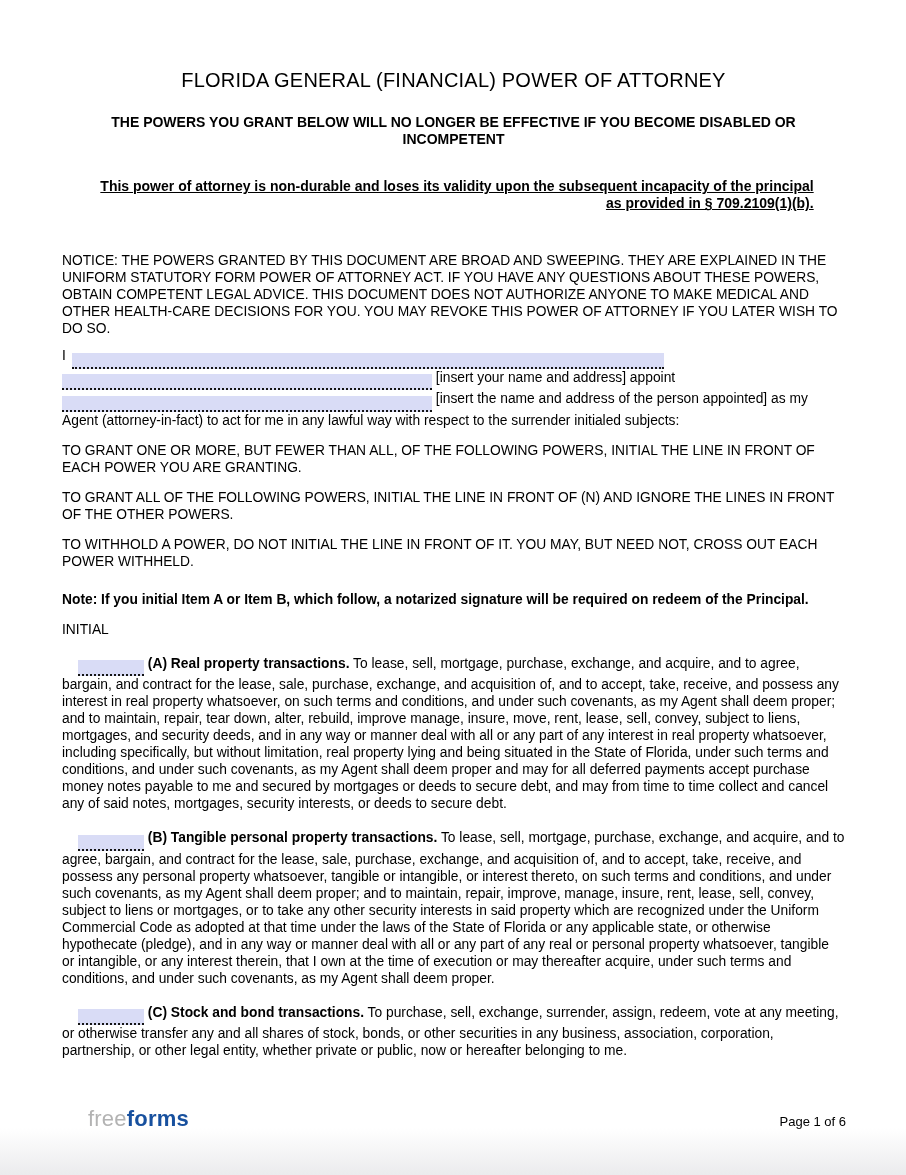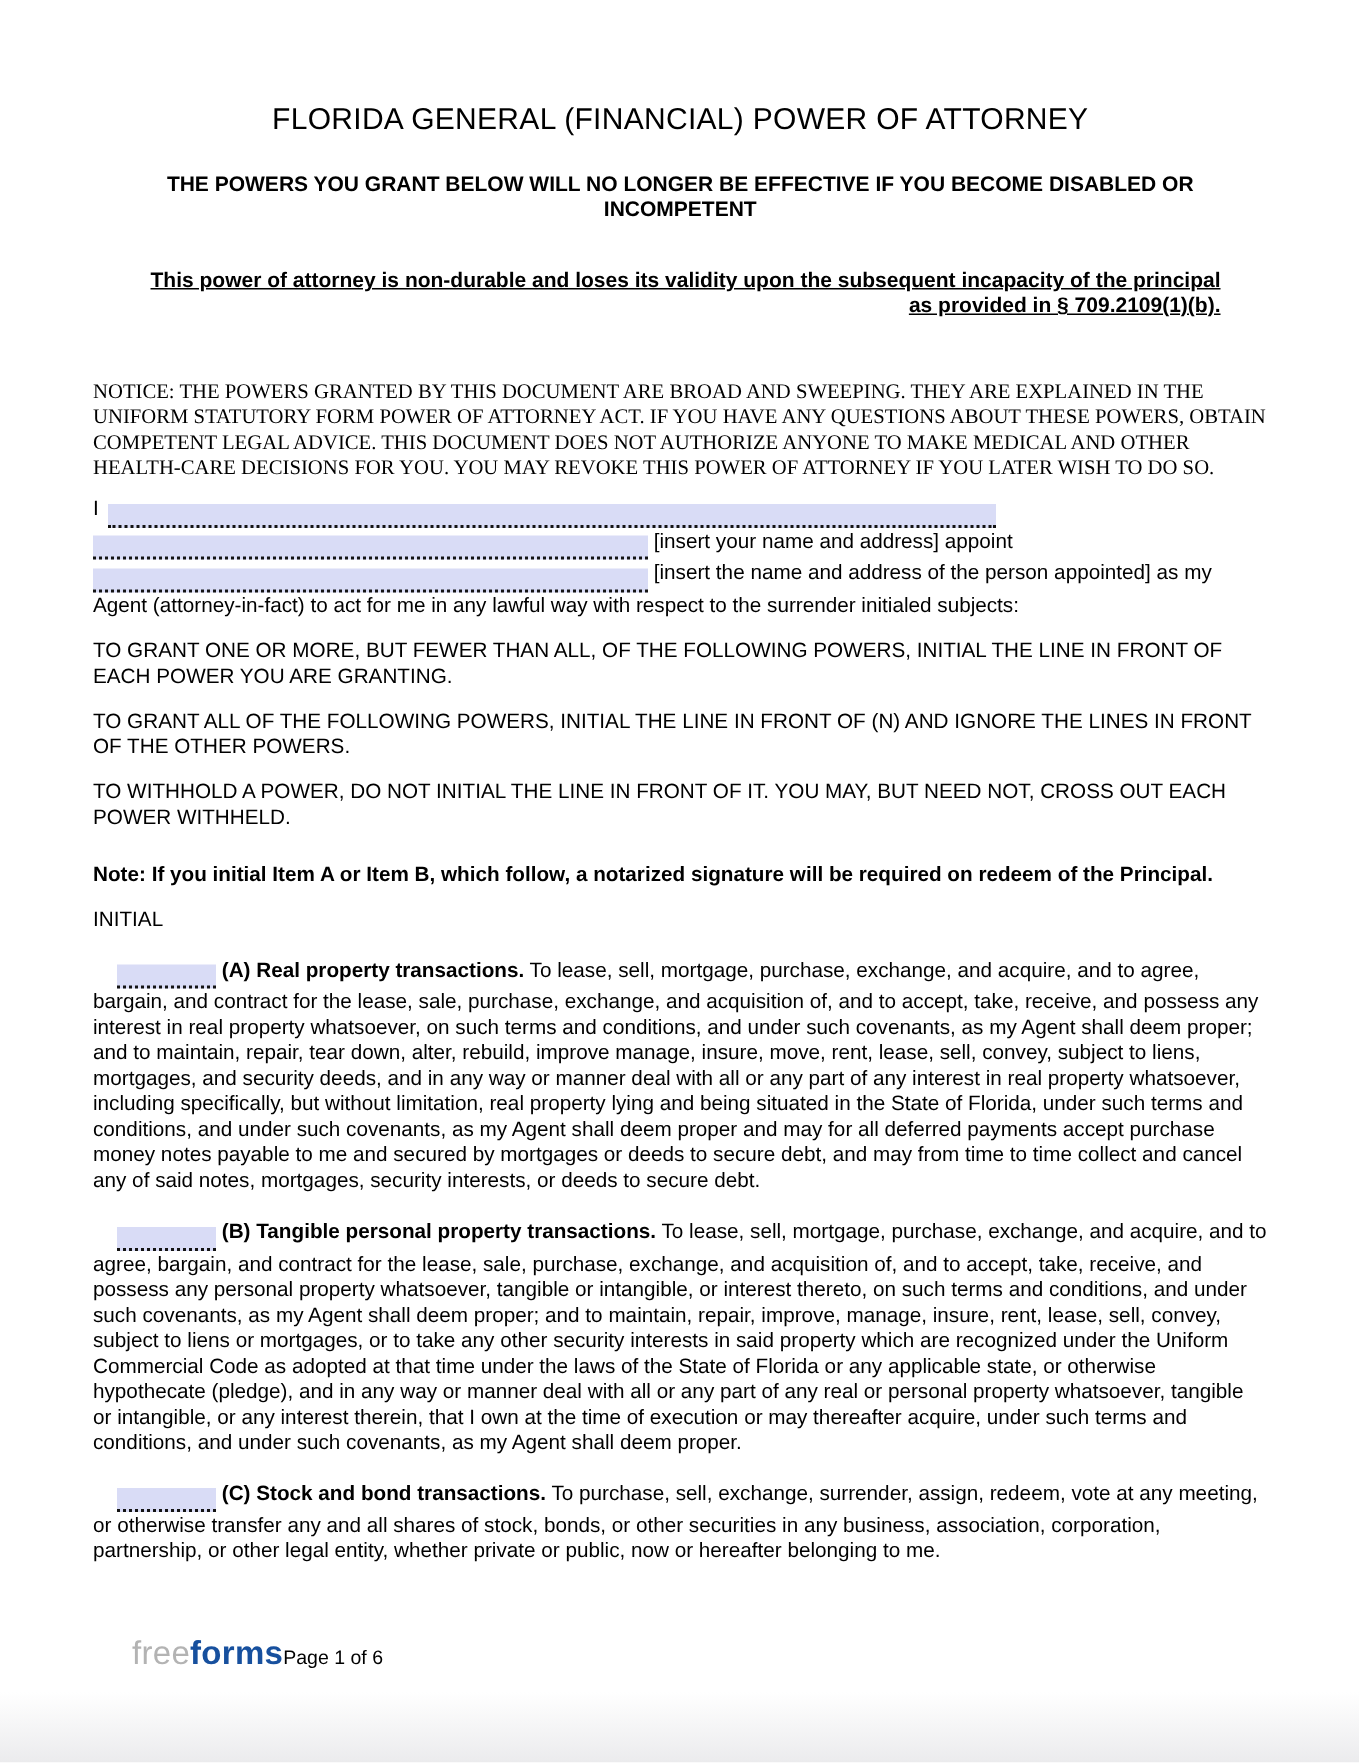--- a/index.html
+++ b/index.html
@@ -32,21 +32,21 @@
     font-size: 14px;
   }
   .durability {
     margin: 30px auto 0;
     width: 92%;
     text-align: right;
     font-weight: bold;
     font-size: 14px;
     text-decoration: underline;
   }
-  .notice { margin: 40px 0 0 0; font-family: Liberation Serif, serif; }
+  .notice { margin: 40px 0 0 0; }
   p { margin: 13px 0 0 0; }
   .fill-block { margin-top: 10px; }
   .fill-line { line-height: 18px; white-space: nowrap; }
   input.field {
     display: inline-block;
     box-sizing: border-box;
     height: 16px;
     background: #d9dcf6;
     border: none;
     border-bottom: 2px dotted #141414;
@@ -61,22 +61,23 @@
   .field-initials { width: 66px; }
   .b { font-weight: bold; }
   .note { margin-top: 21px; font-weight: bold; }
   .initial-label { }
   .power { margin-top: 17px; text-indent: 16px; }
   .power .body-text, .power .b { text-indent: 0; }
   .footer {
     position: absolute;
     left: 88px;
     right: 60px;
-    bottom: 62px;
+    bottom: 45px;
     display: flex;
+    justify-content: space-between;
     align-items: baseline;
   }
   .logo { font-size: 22px; letter-spacing: 0.2px; }
   .logo .free { color: #b3b3b3; font-weight: 500; }
   .logo .forms { color: #17509e; font-weight: bold; }
   .page-num { font-size: 13px; color: #000; }
 </style>
 </head>
 <body>
 

